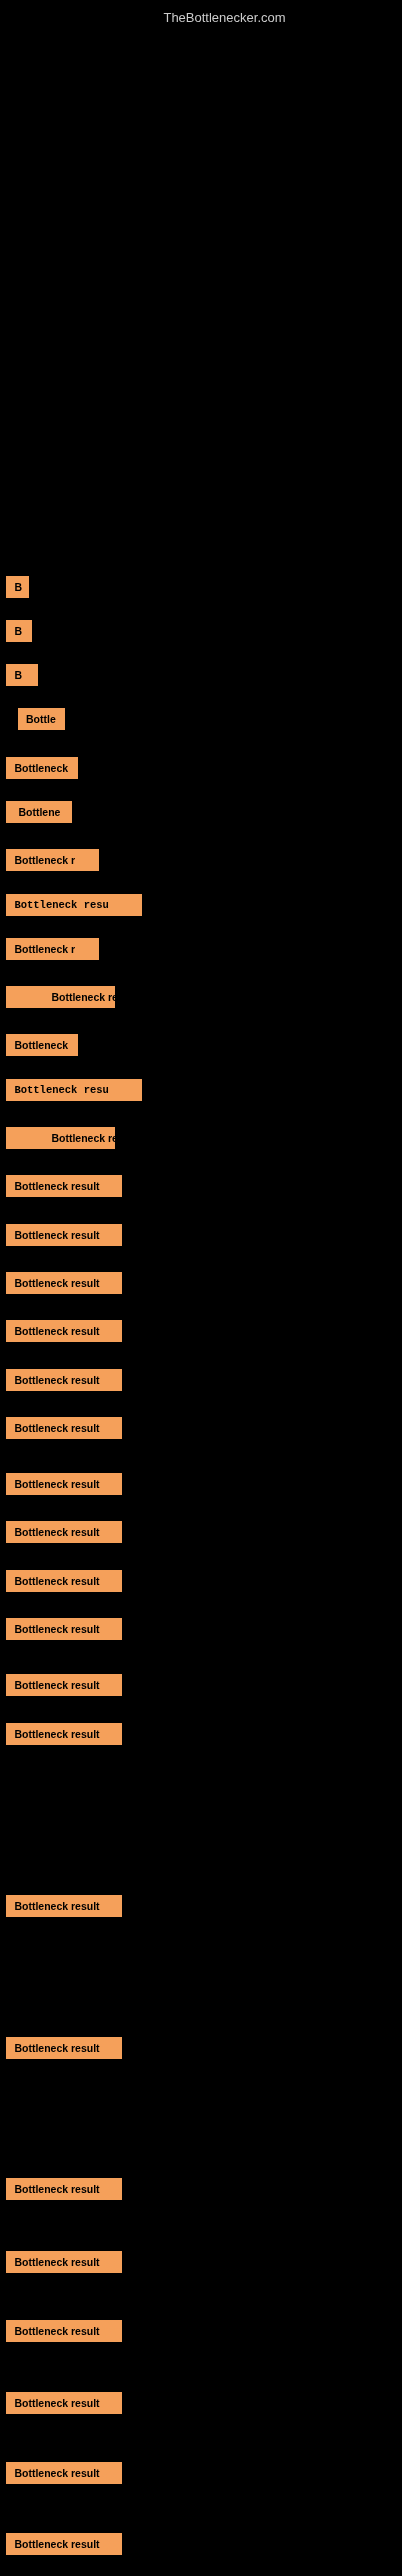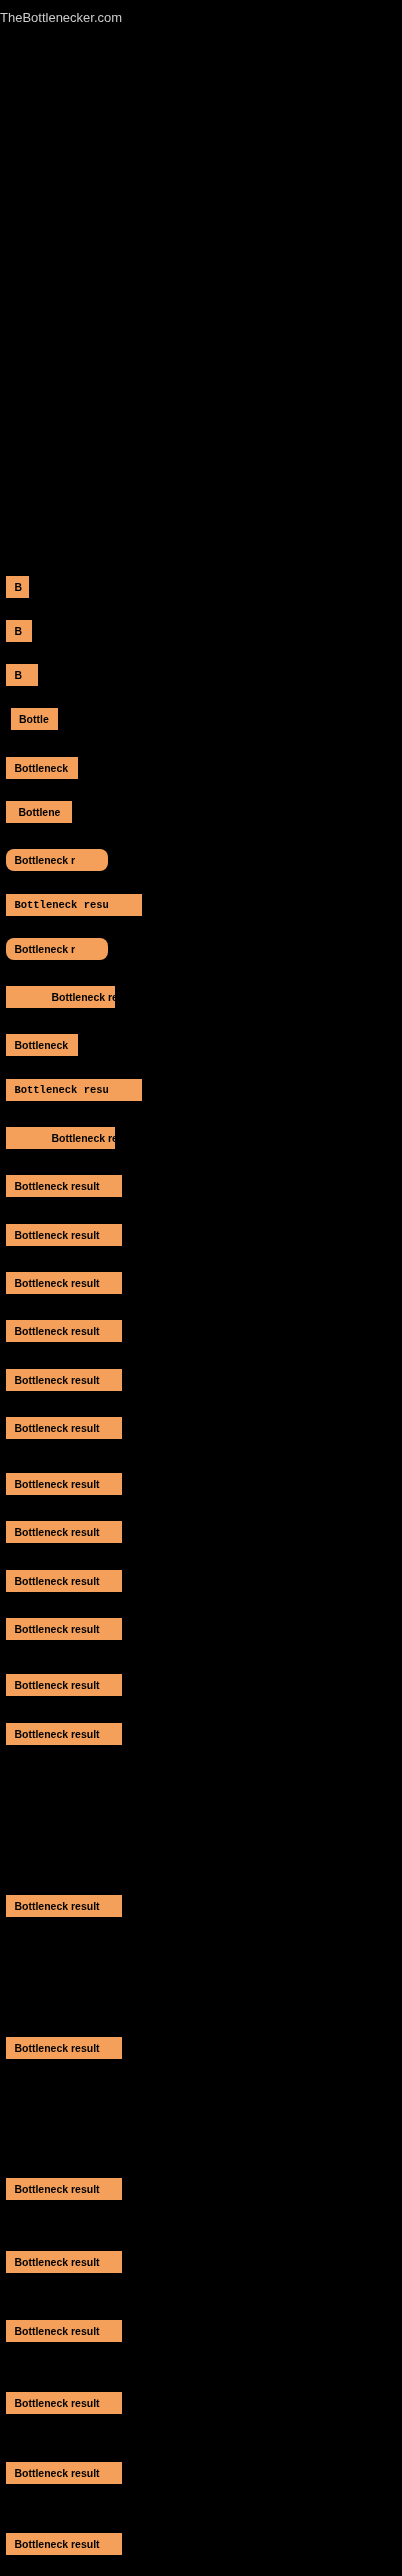--- a/index.html
+++ b/index.html
@@ -13,23 +13,24 @@
       width: 403px;
       min-height: 2576px;
       font-family: Arial, sans-serif;
       position: relative;
       overflow-x: hidden;
     }
 
     .site-title {
       color: #cccccc;
       font-size: 13px;
-      text-align: left;
+      text-align: center;
       padding: 9.7px 0 6.4px 0;
       font-weight: normal;
+      margin-left: 46px;
     }
 
     .bottleneck-item {
       margin-bottom: 8px;
       display: flex;
       align-items: center;
     }
 
     .bottleneck-label {
       background-color: #f5a05a;
@@ -42,21 +43,21 @@
       overflow: hidden;
     }
 
     
     .w-tiny    { width: 22.5px; }
     .w-xs      { width: 26px; }
     .w-sm      { width: 32px; }
     .w-bottle  { width: 47px; }
     .w-bottleneck { width: 72px; }
     .w-bottlenec  { width: 66px; padding-left: 12px; }
-    .w-bottleneck-r { width: 102px; border-radius: 8px; }
+    .w-bottleneck-r { width: 93px; }
     .w-bottleneck-re { width: 109px; padding-left: 45px; }
     .w-bottleneck-resu { width: 136px; font-family: Liberation Mono, monospace; }
     .w-bottleneck-result { width: 116px; }
   </style>
 </head>
 <body>
 
 <div>
   <div>
     <div class="site-title">TheBottlenecker.com</div>
@@ -65,21 +66,21 @@
 
 <div class="bottleneck-item" style="position: absolute; left: 6.4px; top: 576px;">
     <span class="bottleneck-label w-tiny">B</span>
   </div>
 <div class="bottleneck-item" style="position: absolute; left: 6.4px; top: 620px;">
     <span class="bottleneck-label w-xs">B</span>
   </div>
 <div class="bottleneck-item" style="position: absolute; left: 6.4px; top: 664px;">
     <span class="bottleneck-label w-sm">B</span>
   </div>
-<div class="bottleneck-item" style="position: absolute; left: 11px; top: 708px;">
+<div class="bottleneck-item" style="position: absolute; left: 18px; top: 708px;">
     <span class="bottleneck-label w-bottle">Bottle</span>
   </div>
 <div class="bottleneck-item" style="position: absolute; left: 6.4px; top: 757px;">
     <span class="bottleneck-label w-bottleneck">Bottleneck</span>
   </div>
 <div class="bottleneck-item" style="position: absolute; left: 6.4px; top: 801px;">
     <span class="bottleneck-label w-bottlenec">Bottlene</span>
   </div>
 <div class="bottleneck-item" style="position: absolute; left: 6.4px; top: 849px;">
     <span class="bottleneck-label w-bottleneck-r">Bottleneck r</span>

